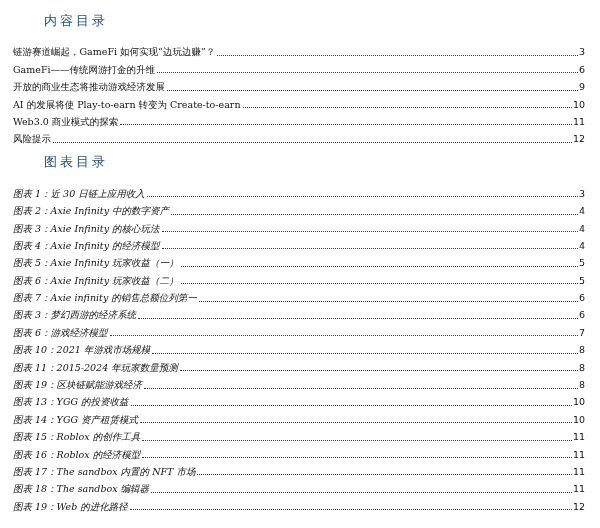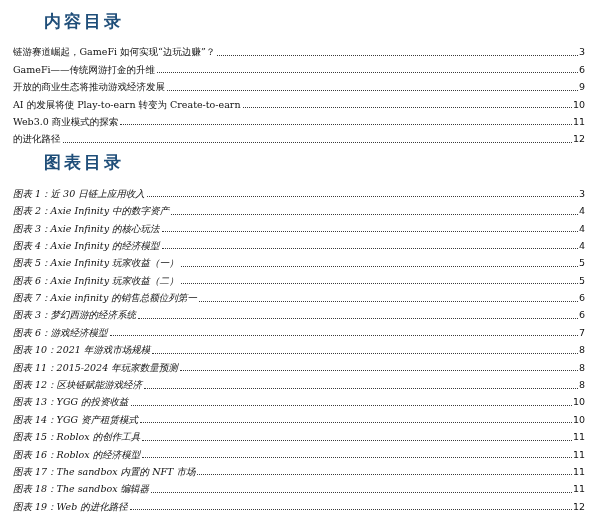--- a/index.html
+++ b/index.html
@@ -8,22 +8,22 @@
     font-family: "DejaVu Sans", "Liberation Sans", sans-serif;
     color: #000000;
   }
   .doc {
     width: 600px;
     height: 528px;
     padding: 12px 15px 0 13px;
   }
   .toc-heading {
     font-family: "DejaVu Serif", "Liberation Serif", serif;
-    font-size: 17px;
-    font-weight: bold;
+    font-size: 13px;
+    font-weight: normal;
     color: #1f4e79;
     letter-spacing: 3px;
     line-height: 18px;
     margin-bottom: 11px;
     padding-left: 31px;
   }
   .toc-heading.second {
     margin-top: 8px;
   }
   .toc-list { width: 100%; }
@@ -88,21 +88,21 @@
     <span class="toc-page">10</span>
   </div>
 
   <div class="toc-row">
     <span class="toc-label">Web3.0 商业模式的探索</span>
     <span class="leader"></span>
     <span class="toc-page">11</span>
   </div>
 
   <div class="toc-row">
-    <span class="toc-label">的进化路径</span>
+    <span class="toc-label">风险提示</span>
     <span class="leader"></span>
     <span class="toc-page">12</span>
   </div>
 </div>
 
   <div class="toc-heading second">图表目录</div>
 
   <div class="toc-list figures" id="figure-list">
   <div class="toc-row">
     <span class="toc-label">图表 1：近 30 日链上应用收入</span>
@@ -164,21 +164,21 @@
     <span class="toc-page">8</span>
   </div>
 
   <div class="toc-row">
     <span class="toc-label">图表 11：2015-2024 年玩家数量预测</span>
     <span class="leader"></span>
     <span class="toc-page">8</span>
   </div>
 
   <div class="toc-row">
-    <span class="toc-label">图表 12：区块链赋能游戏经济</span>
+    <span class="toc-label">图表 19：区块链赋能游戏经济</span>
     <span class="leader"></span>
     <span class="toc-page">8</span>
   </div>
 
   <div class="toc-row">
     <span class="toc-label">图表 13：YGG 的投资收益</span>
     <span class="leader"></span>
     <span class="toc-page">10</span>
   </div>
 

